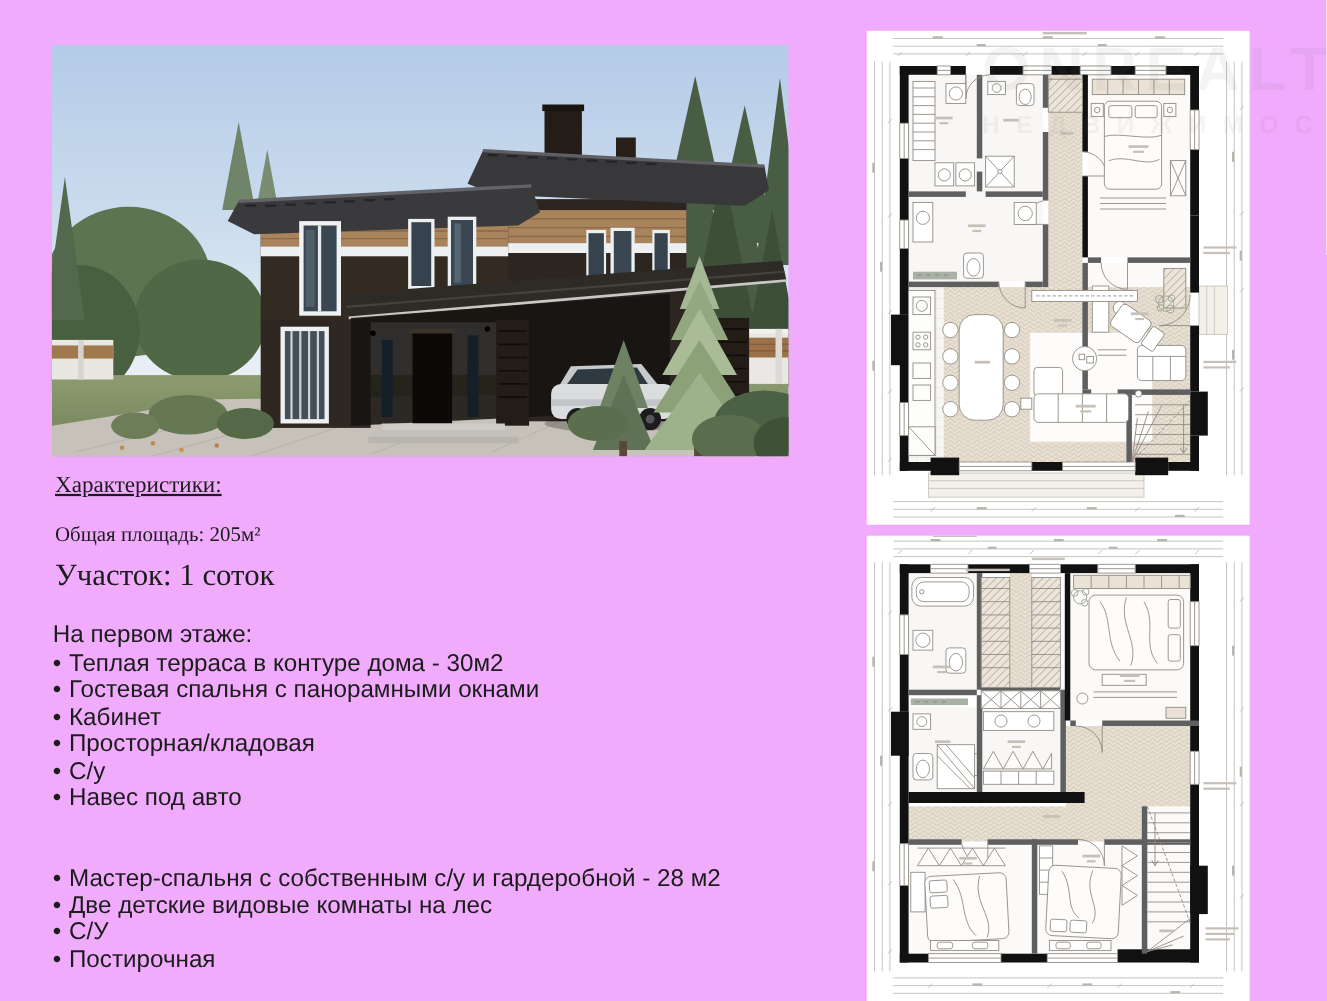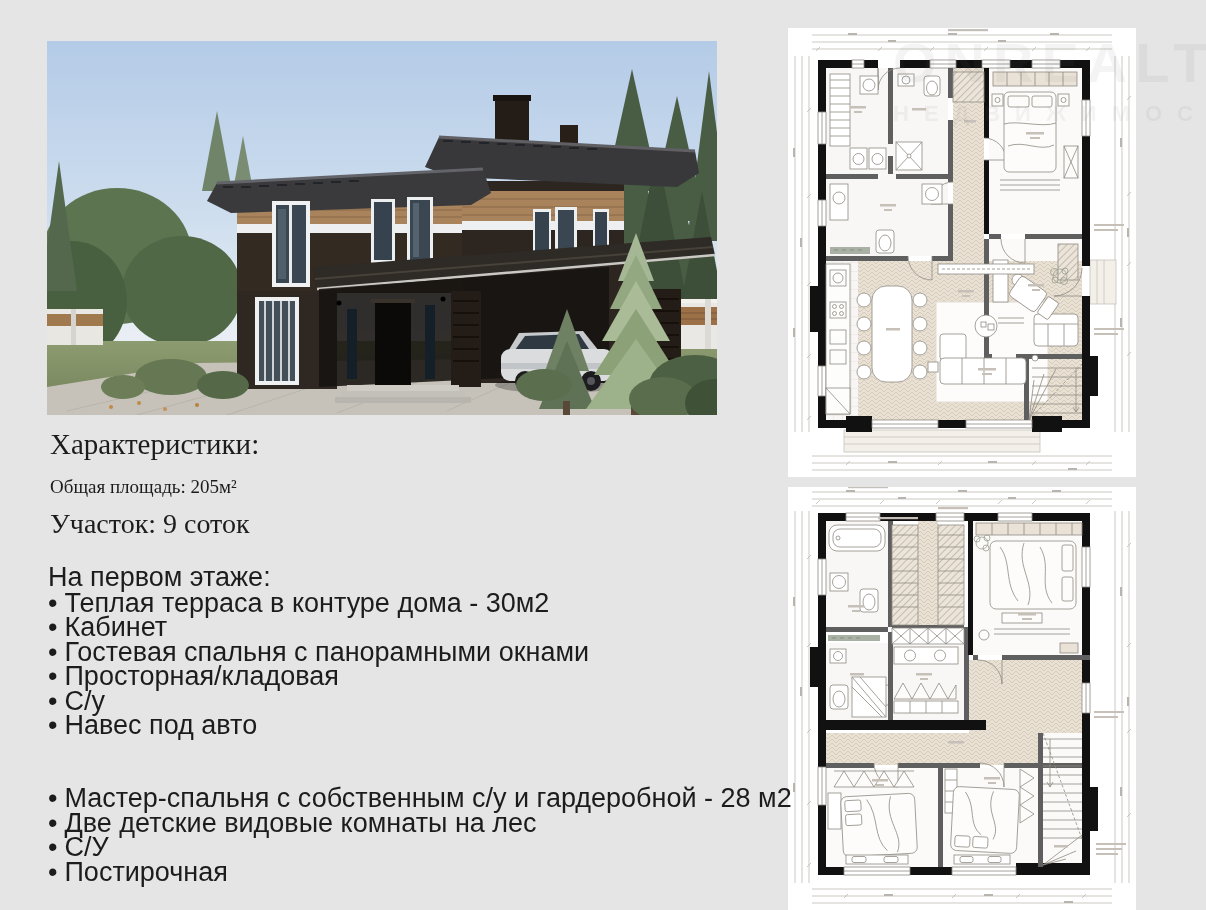--- a/index.html
+++ b/index.html
@@ -1,30 +1,30 @@
 <!DOCTYPE html>
 <html><head>
 <meta charset="utf-8">
 <style>
   html,body{margin:0;padding:0;background:#ffffff;}
-  .canvas{position:relative;width:1206px;height:910px;background:#e5e5e5;overflow:hidden;
+  .canvas{position:relative;width:1206px;height:910px;background:#f0abfc;overflow:hidden;
           font-family:"Liberation Sans",sans-serif;color:#1c1c1c;}
   .photo{position:absolute;left:47px;top:41px;width:670px;height:374px;overflow:hidden;}
   .plan{position:absolute;left:788px;background:#fff;}
   #plan1{top:28px;width:348px;height:449px;}
   #plan2{top:487px;width:348px;height:423px;}
   .watermark{position:absolute;left:893px;top:30px;width:400px;pointer-events:none;z-index:5;
              color:#6b6b6b;}
   .wm1{font-size:56px;font-weight:bold;letter-spacing:8px;opacity:0.07;font-family:"Liberation Sans",sans-serif;}
   .wm2{font-size:22px;font-weight:bold;letter-spacing:15px;opacity:0.07;margin-top:6px;}
   .serif{font-family:"Liberation Serif",serif;}
-  .char-title{position:absolute;left:50px;top:428px;font-size:29px;}
+  .char-title{position:absolute;left:50px;top:428px;font-size:21px;text-decoration:underline;}
   .char-area{position:absolute;left:50px;top:476px;font-size:19px;}
   .char-plot{position:absolute;left:50px;top:508px;font-size:28px;}
-  .floor-block{position:absolute;left:48px;font-size:27px;line-height:24.5px;}
+  .floor-block{position:absolute;left:48px;font-size:22px;line-height:24.5px;}
   #ff-block{top:565px;}
   #sf-block{top:786px;}
   .feat-head{margin-bottom:1px;}
   .feat-item .blt{margin-right:7px;}
   .feat-item{white-space:nowrap;}
 </style>
 </head>
 <body>
 
 <div class="canvas">
@@ -766,27 +766,27 @@
       <rect x="308" y="356" width="30" height="2"></rect>
         <rect x="308" y="361" width="26" height="2"></rect>
         <rect x="308" y="366" width="22" height="2"></rect>
       <rect x="90" y="30" width="40" height="2.2"></rect>
         <rect x="150" y="20" width="30" height="2.2"></rect>
     </g>
   </svg>
 
   <div class="char-title serif">Характеристики:</div>
   <div class="char-area serif">Общая площадь: 205м²</div>
-  <div class="char-plot serif">Участок: 9 соток</div>
+  <div class="char-plot serif">Участок: 1 соток</div>
 
   <div class="floor-block" id="ff-block">
     <div class="feat-head">На первом этаже:</div>
     <div class="feat-item"><span class="blt">•</span><span>Теплая терраса в контуре дома - 30м2</span></div>
+    <div class="feat-item"><span class="blt">•</span><span>Гостевая спальня с панорамными окнами</span></div>
     <div class="feat-item"><span class="blt">•</span><span>Кабинет</span></div>
-    <div class="feat-item"><span class="blt">•</span><span>Гостевая спальня с панорамными окнами</span></div>
     <div class="feat-item"><span class="blt">•</span><span>Просторная/кладовая</span></div>
     <div class="feat-item"><span class="blt">•</span><span>С/у</span></div>
     <div class="feat-item"><span class="blt">•</span><span>Навес под авто</span></div>
   </div>
 
   <div class="floor-block" id="sf-block">
     <div class="feat-item"><span class="blt">•</span><span>Мастер-спальня с собственным с/у и гардеробной - 28 м2</span></div>
     <div class="feat-item"><span class="blt">•</span><span>Две детские видовые комнаты на лес</span></div>
     <div class="feat-item"><span class="blt">•</span><span>С/У</span></div>
     <div class="feat-item"><span class="blt">•</span><span>Постирочная</span></div>

